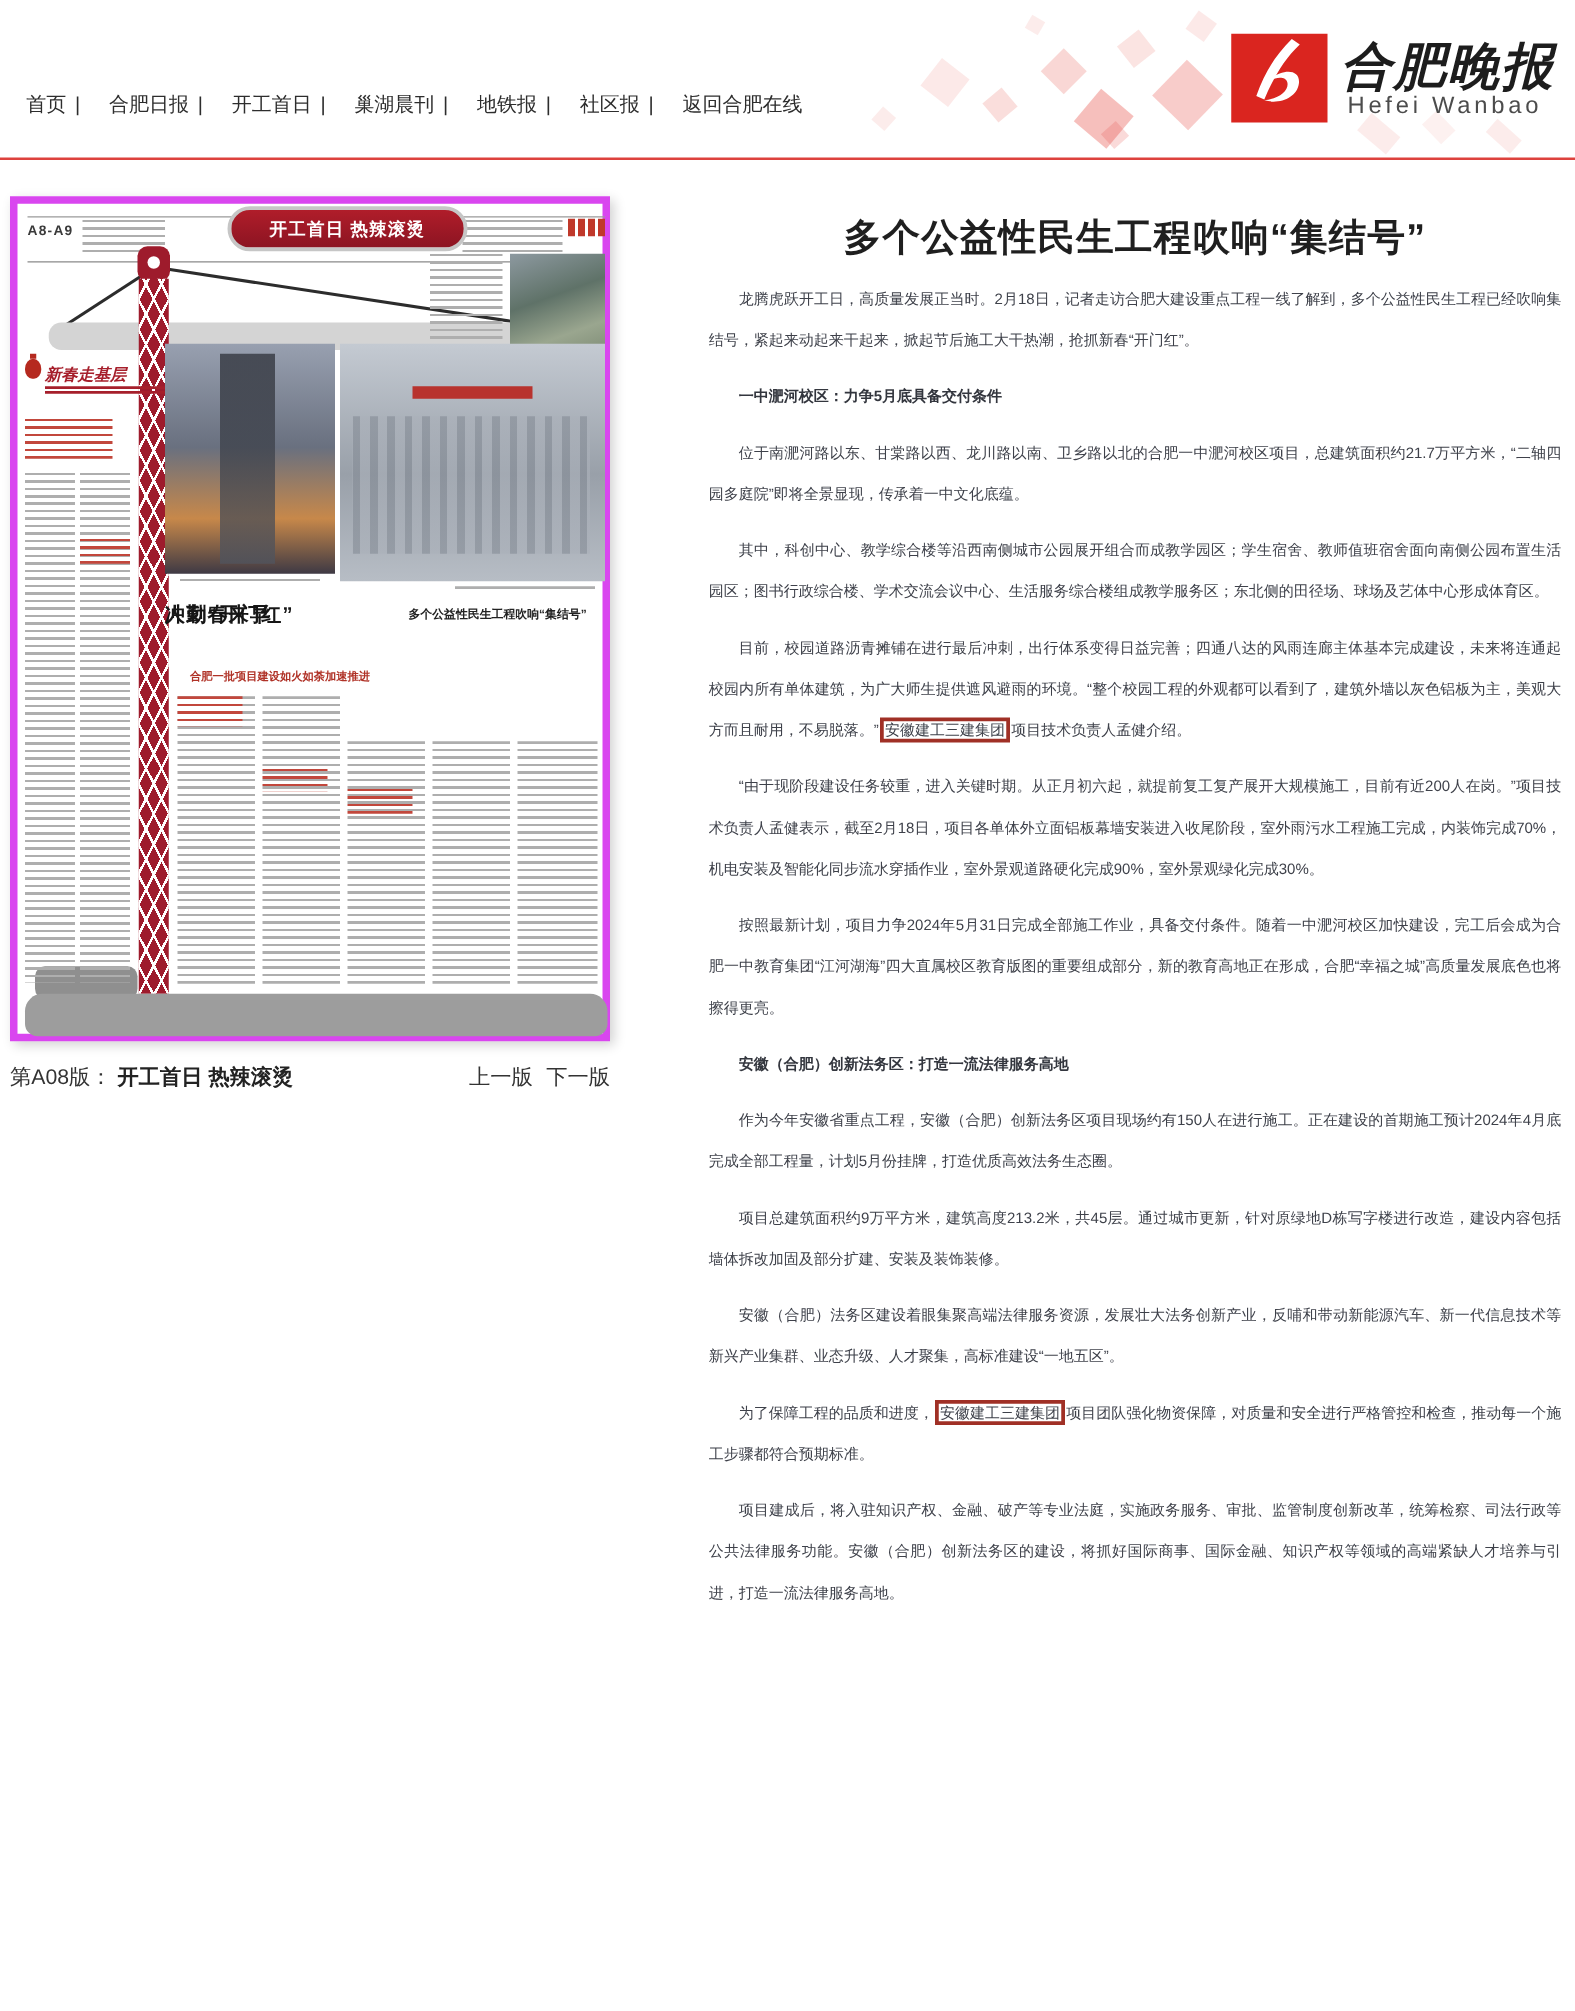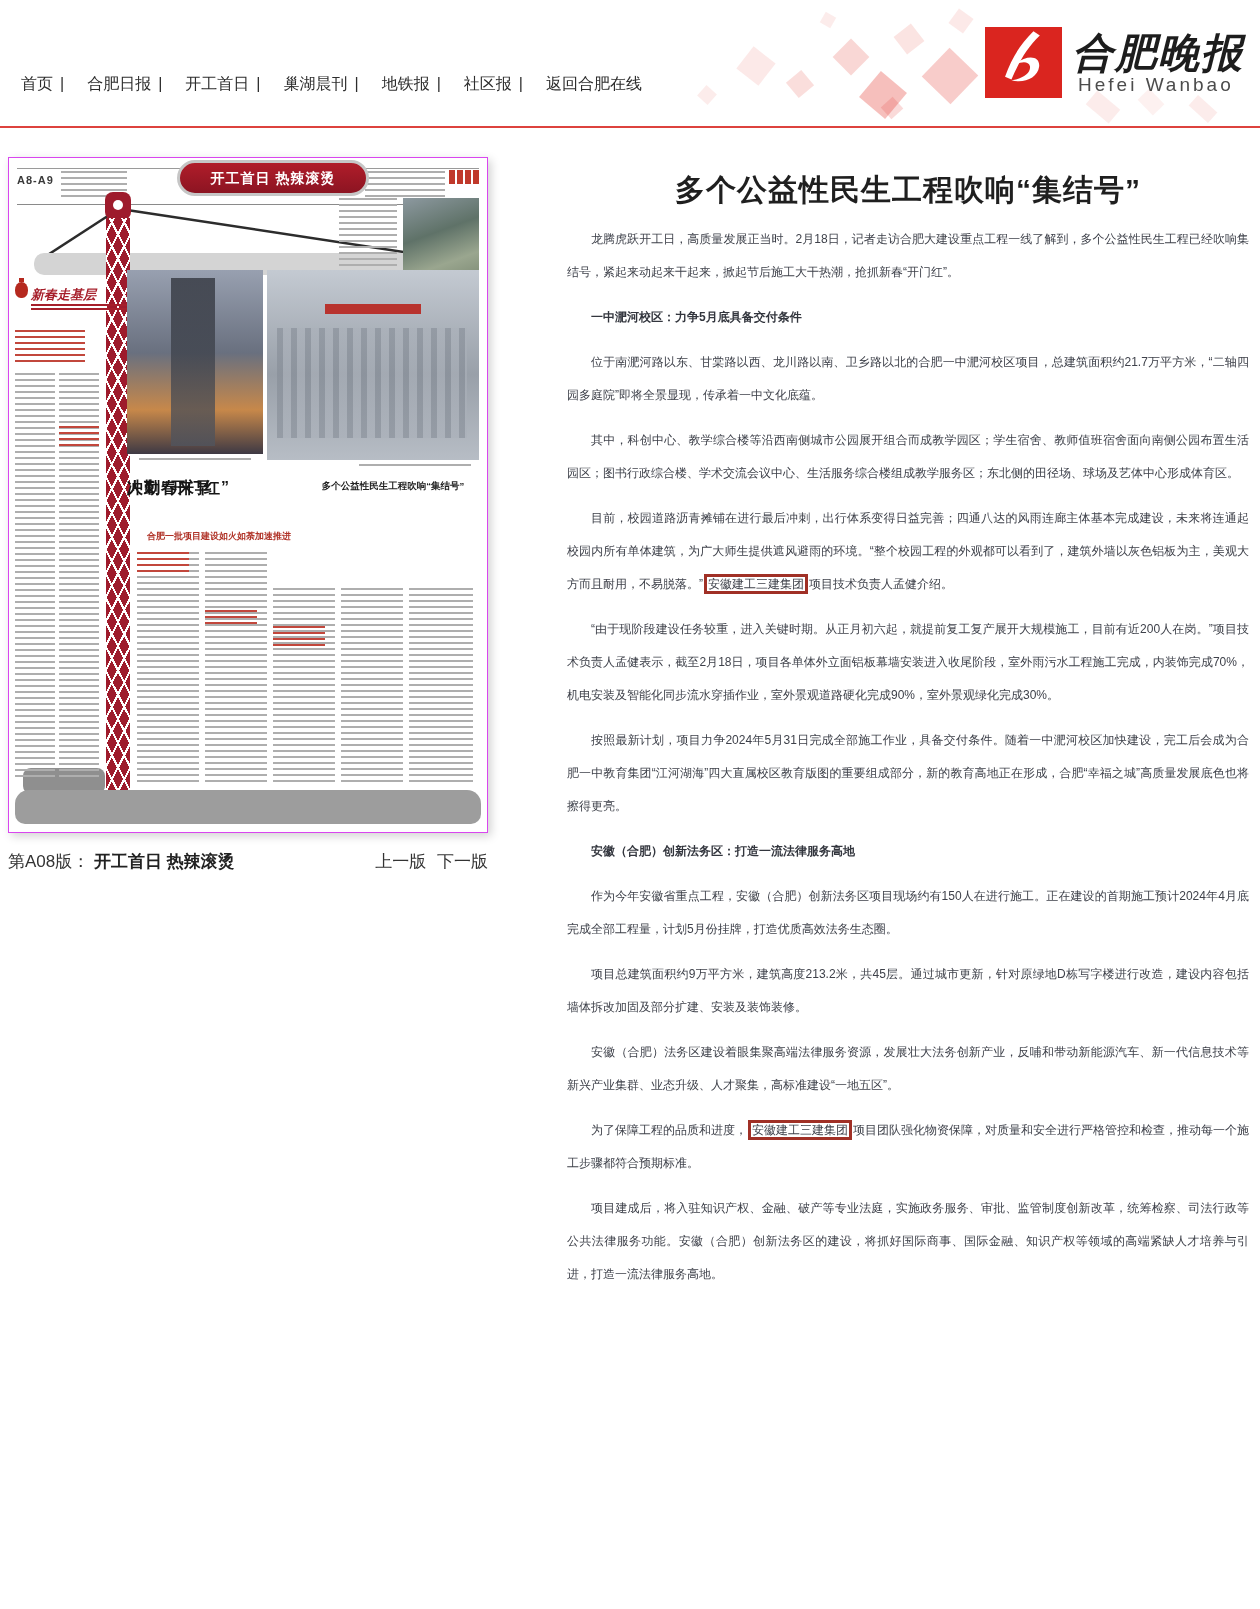--- a/index.html
+++ b/index.html
@@ -13,21 +13,21 @@
   .topnav { position:absolute; top:74px; left:5px; font-size:16px; color:#2d2d2d; z-index:3; }
   .topnav a { color:#2d2d2d; text-decoration:none; cursor:pointer;margin-left:16px; }
   .topnav .sep { margin:0 7px; color:#2d2d2d; }
   .logo-sq { position:absolute; left:985px; top:27px; width:77px; height:71px; background:#da251f; z-index:2; }
   .brand-cn { position:absolute; left:1072px; top:26px; width:190px; font-family:"DejaVu Serif","Liberation Serif",serif; font-style:italic; font-weight:bold; font-size:41px; color:#1d1d1d; letter-spacing:2px; z-index:2; }
   .brand-en { position:absolute; left:1078px; top:74px; font-size:19px; color:#4c4c4c; letter-spacing:3px; z-index:2; }
   .red-divider { position:absolute; top:126px; left:0; width:1260px; height:2px; background:#dd423d; }
 
   
   .thumb { position:absolute; left:8px; top:157px; width:480px; height:676px; background:#fff;
-           border:1px solid #d946ef; box-shadow:3px 3px 9px rgba(0,0,0,.18); cursor:pointer; }
+           border:6px solid #d946ef; box-shadow:3px 3px 9px rgba(0,0,0,.18); cursor:pointer; }
   .thumb * { position:absolute; }
   .np-rule-top { left:8px; top:10px; width:462px; height:1px; background:#9a9a9a; }
   .np-rule { left:8px; top:46px; width:462px; height:1px; background:#8a8a8a; }
   .np-corner { left:8px; top:16px; font-size:11px; font-weight:bold; color:#3a3a3a; letter-spacing:1px; }
   .tiny-lines { background:repeating-linear-gradient(180deg,#aeaeae 0 2px,transparent 2px 6px); }
   .tiny-lines-red { background:repeating-linear-gradient(180deg,#c2473c 0 2px,transparent 2px 6px); }
   .np-meta-l { left:52px; top:13px; width:66px; height:28px; }
   .np-meta-r { left:356px; top:13px; width:80px; height:28px; }
   .np-mast-red { left:440px; top:12px; width:32px; height:14px; background:repeating-linear-gradient(90deg,#c0392b 0 6px,transparent 6px 8px); }
   .np-banner { left:168px; top:2px; width:192px; height:36px; border-radius:18px; background:linear-gradient(180deg,#b01d2a,#8c1422);

